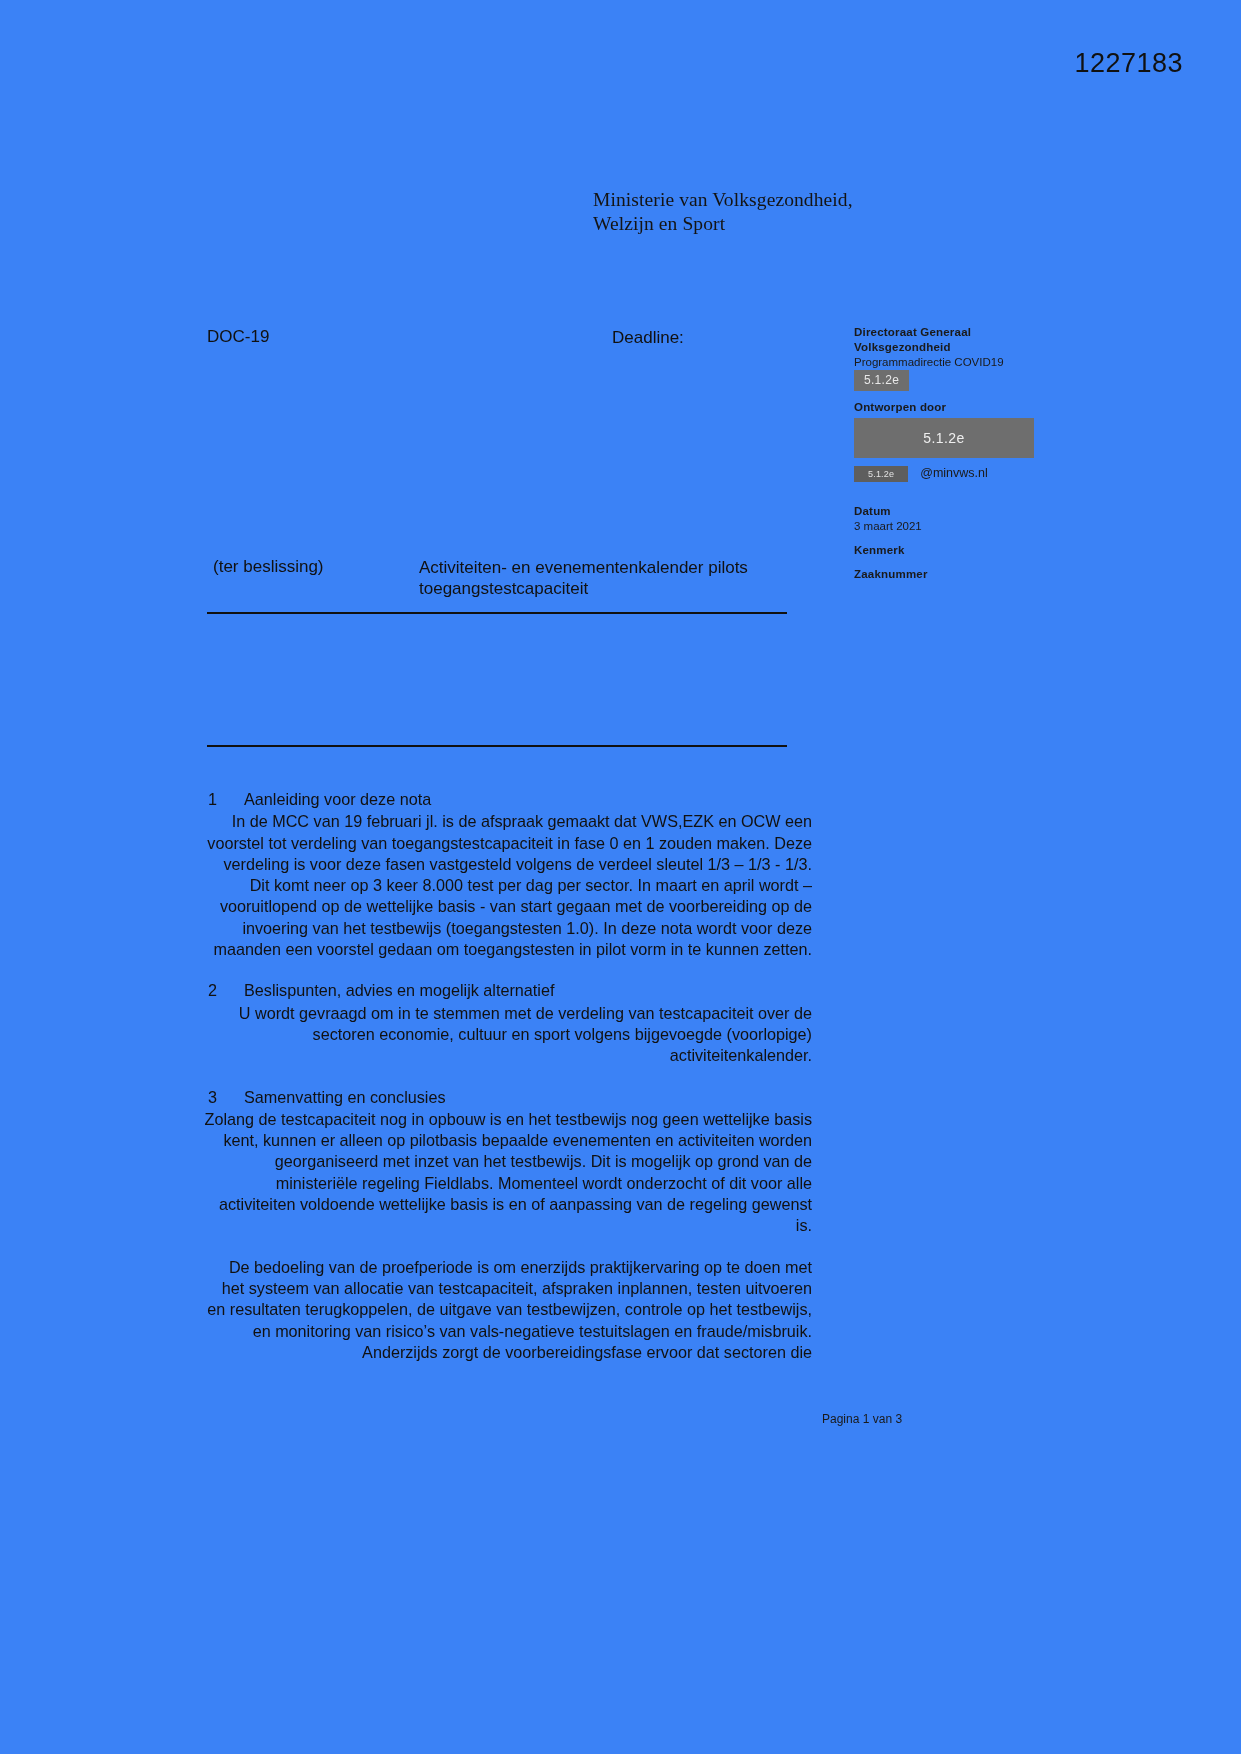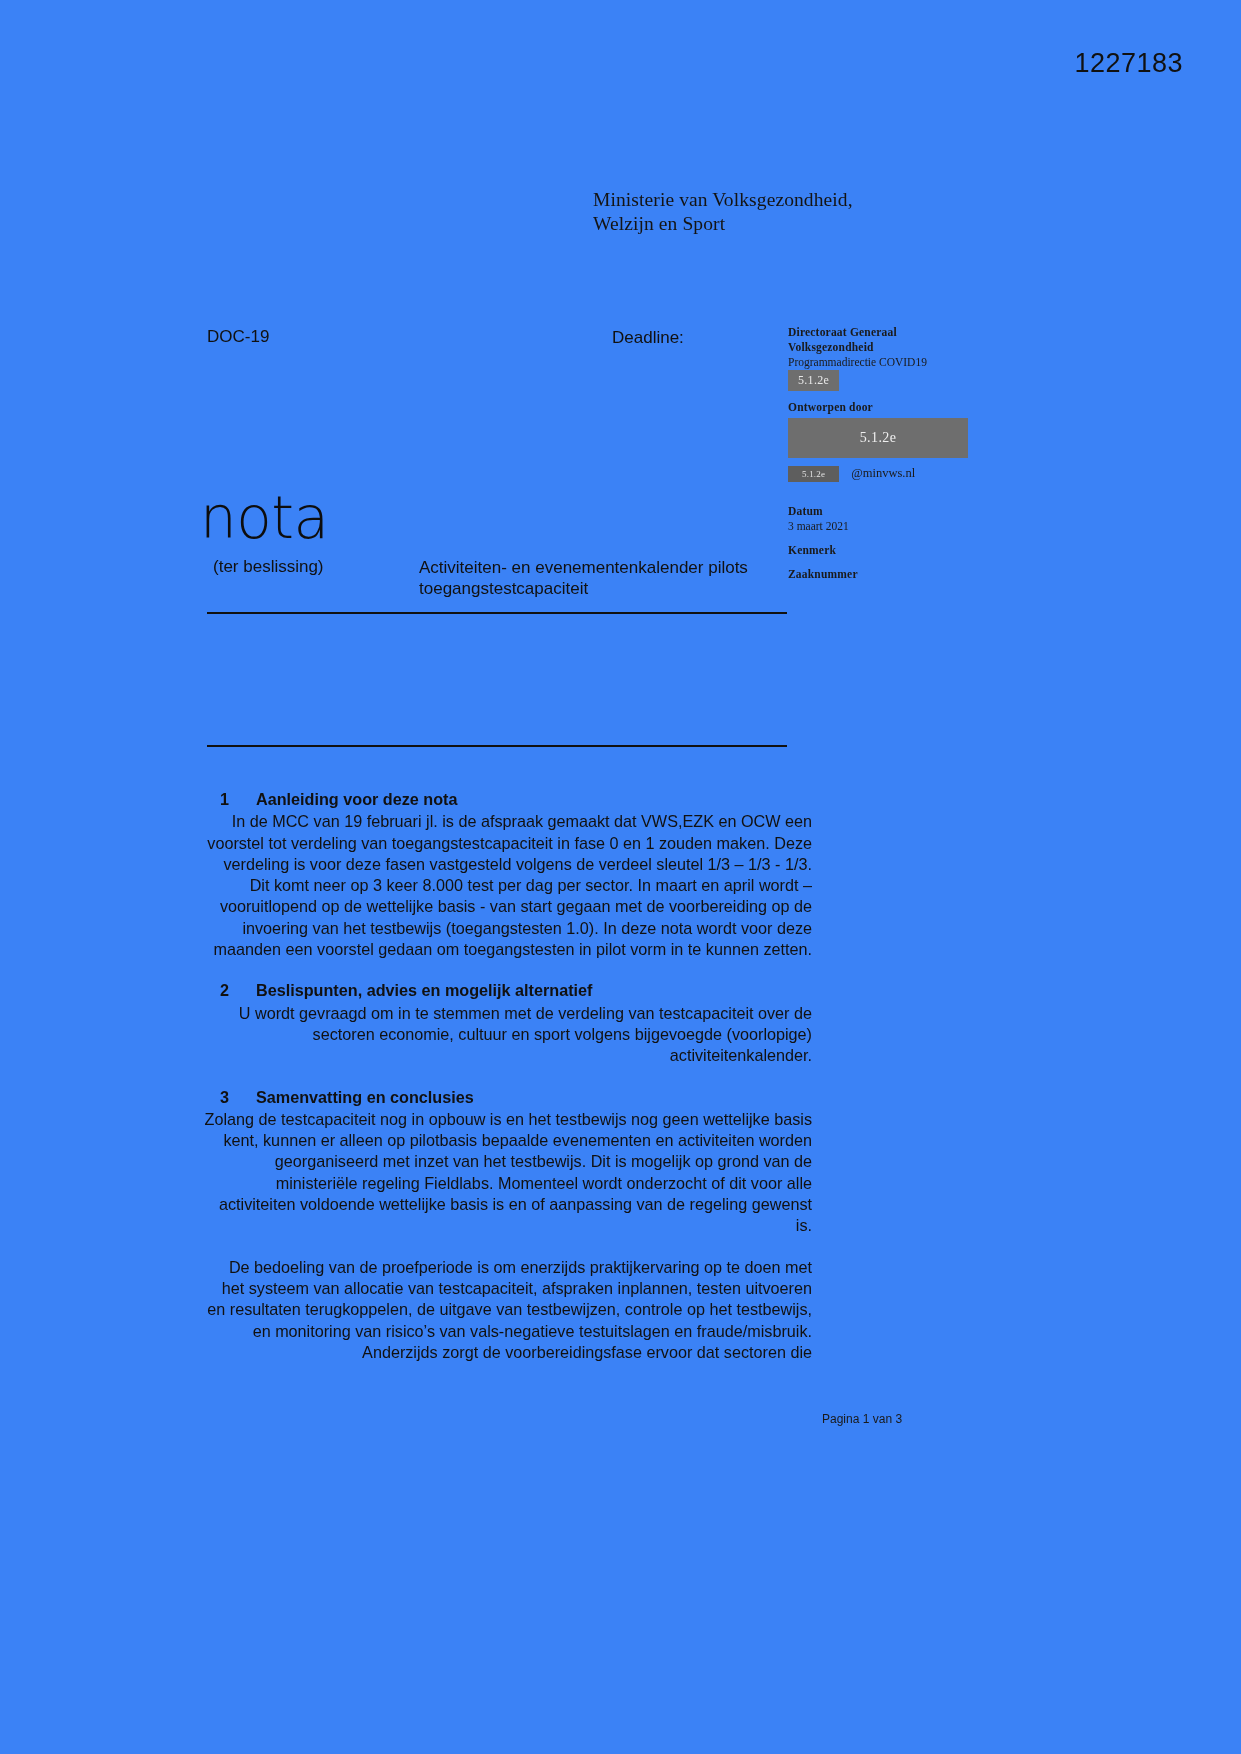--- a/index.html
+++ b/index.html
@@ -55,27 +55,26 @@
     position: absolute;
     left: 612px;
     top: 328px;
     font-size: 17px;
     color: #111;
   }
 
   
   .meta {
     position: absolute;
-    left: 788px;
+    left: 854px;
     top: 325px;
     width: 200px;
     font-size: 11.5px;
     line-height: 15px;
     color: #1a1a1a;
-    font-family: Liberation Serif, serif;
   }
   .meta .label {
     font-weight: bold;
     font-size: 11.5px;
     line-height: 15px;
     letter-spacing: 0.2px;
   }
   .meta .value {
     font-size: 11.5px;
     line-height: 15px;
@@ -167,24 +166,24 @@
   .body {
     position: absolute;
     left: 204px;
     top: 789px;
     width: 608px;
     font-size: 16.2px;
     line-height: 21.3px;
     color: #111;
   }
   .sec-head {
-    font-weight: bold;
+    font-weight: normal;
     font-size: 16.2px;
     line-height: 21.3px;
-    margin: 0 0 1px 16px;
+    margin: 0 0 1px 4px;
     white-space: nowrap;
   }
   .sec-head .num {
     display: inline-block;
     width: 36px;
   }
   .para {
     margin: 0;
     text-align: right;
   }
@@ -240,21 +239,20 @@
 
     <div class="spacer-sm"></div>
 
     <div class="label">Kenmerk</div>
 
     <div class="spacer-sm"></div>
 
     <div class="label">Zaaknummer</div>
   </div>
 
-  <div class="nota-title">nota</div>
   <div class="ter-beslissing">(ter beslissing)</div>
   <div class="subject">Activiteiten- en evenementenkalender pilots toegangstestcapaciteit</div>
 
   <div class="rule rule-1"></div>
   <div class="rule rule-2"></div>
 
   <div class="body">
 
     <div>
       <div class="sec-head">

